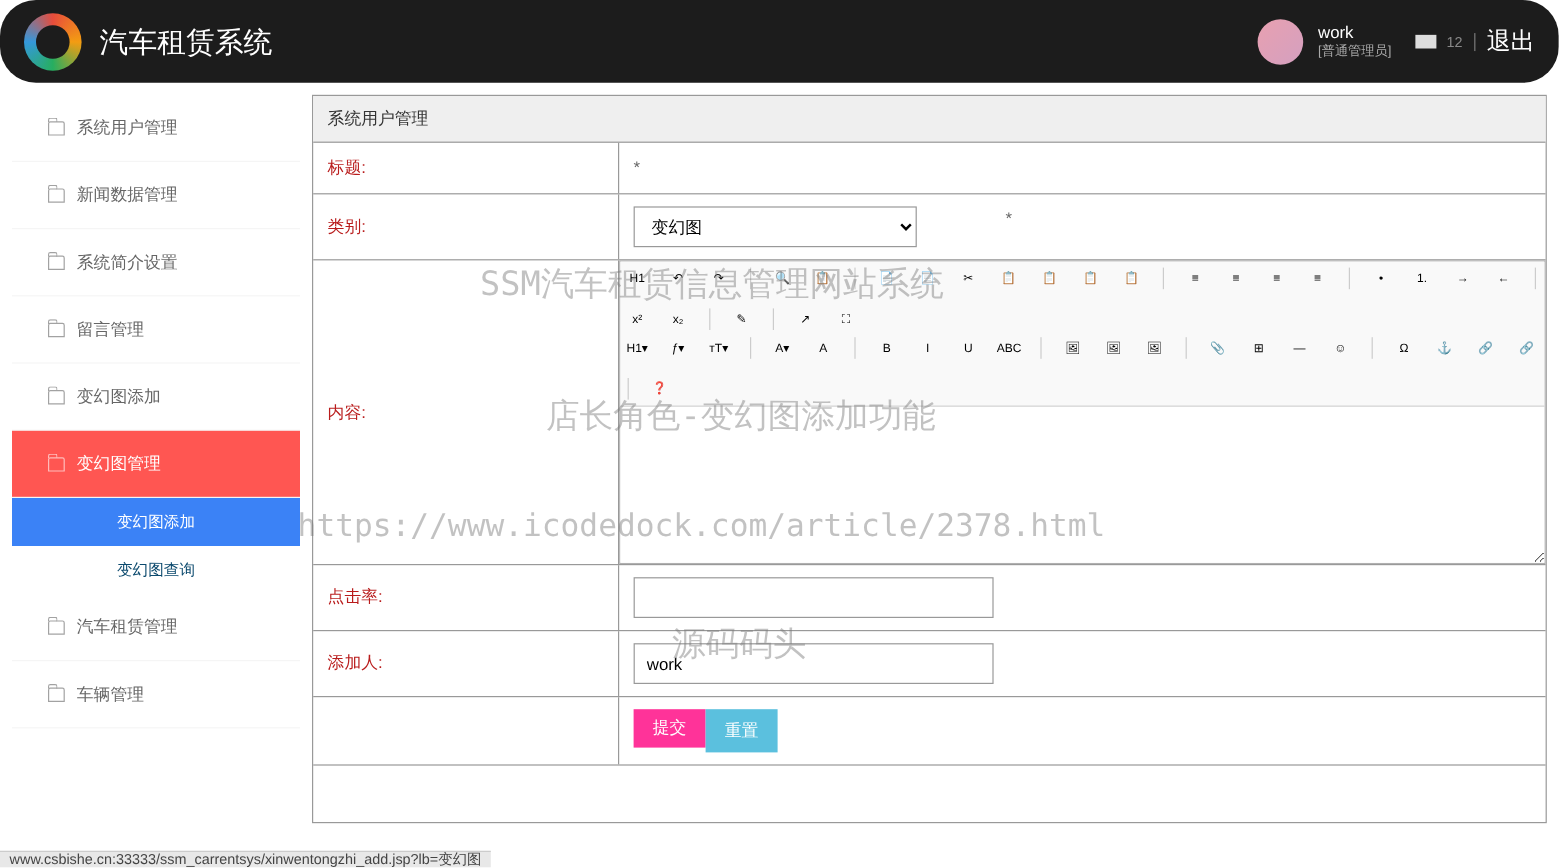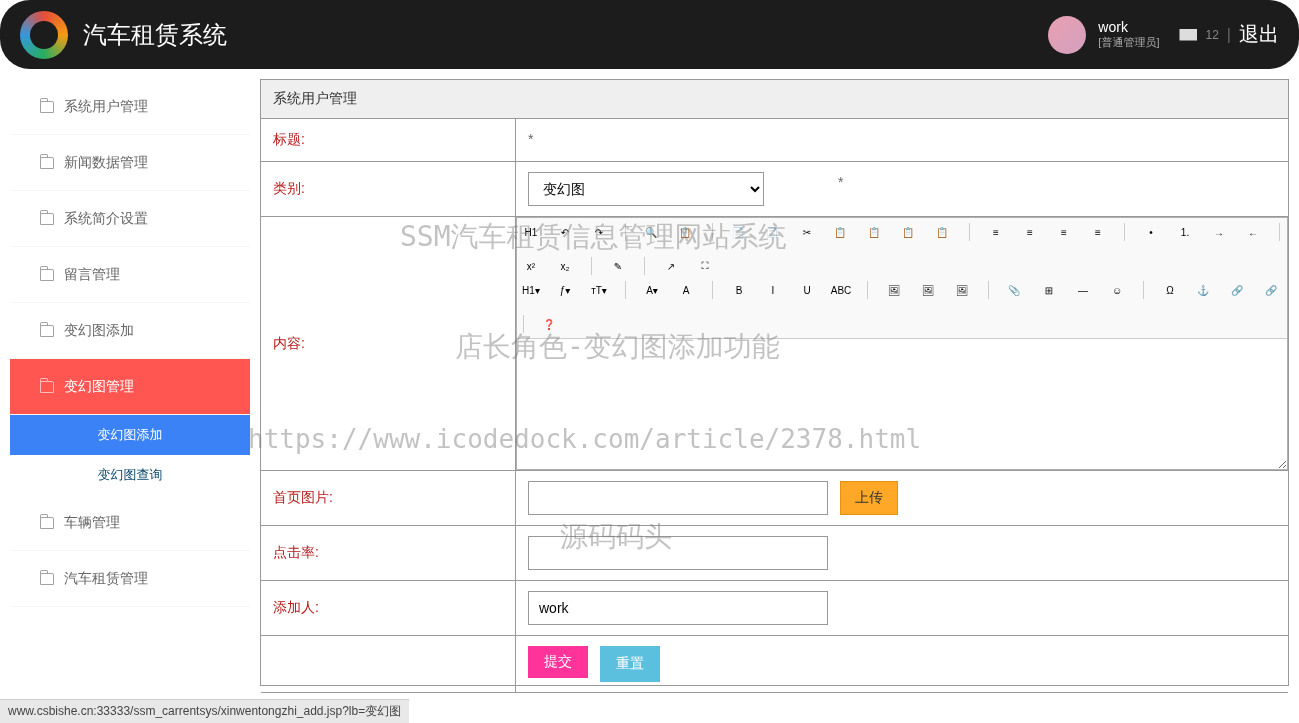--- a/index.html
+++ b/index.html
@@ -49,21 +49,21 @@
 .upload-btn { height:34px; padding:0 14px; background:#ffa726; border:1px solid #e89010; color:#333; font-size:14px; cursor:pointer; }
 .submit-btn { height:32px; padding:0 16px; background:#ff3399; border:none; color:#fff; font-size:14px; cursor:pointer; }
 .reset-btn { height:36px; padding:0 16px; background:#5bc0de; border:none; color:#fff; font-size:14px; cursor:pointer; }
 
 .watermark { position:absolute; font-size:28px; color:rgba(120,120,120,0.45); font-family:monospace; pointer-events:none; white-space:nowrap; }
 .wm1 { top:218px; left:400px; }
 .wm2 { top:328px; left:455px; }
 .wm3 { top:424px; left:248px; font-size:26px; }
 .wm4 { top:518px; left:560px; }
 
-.statusbar { position:absolute; bottom:0; left:0; height:24px; background:#e8e8e8; border-top:1px solid #ccc; padding:2px 8px; font-size:12px; color:#444; display:flex; align-items:center; }
+.statusbar { position:absolute; bottom:0; left:0; height:14px; background:#e8e8e8; border-top:1px solid #ccc; padding:2px 8px; font-size:12px; color:#444; display:flex; align-items:center; }
 </style>
 </head>
 <body>
 
 <div class="header">
   <div class="logo"></div>
   <div class="title">汽车租赁系统</div>
   <div class="user-box">
     <div class="avatar"></div>
     <div class="user-info">
@@ -102,25 +102,25 @@
         <span>变幻图添加</span>
       </div>
     <div class="menu-item active">
         <span class="folder-icon"></span>
         <span>变幻图管理</span>
       </div>
     <div class="sub-item active">变幻图添加</div>
     <div class="sub-item">变幻图查询</div>
     <div class="menu-item">
         <span class="folder-icon"></span>
+        <span>汽车租赁管理</span>
+      </div>
+    <div class="menu-item">
+        <span class="folder-icon"></span>
         <span>车辆管理</span>
-      </div>
-    <div class="menu-item">
-        <span class="folder-icon"></span>
-        <span>汽车租赁管理</span>
       </div>
   </div>
 
   <div class="main">
     <div class="form-header">系统用户管理</div>
 
     <div class="form-row">
       <div class="form-label">标题:</div>
       <div class="form-value">
         <span class="asterisk">*</span>
@@ -204,45 +204,38 @@
                 <span class="tool-btn">🔗</span>
                 <span class="tool-sep"></span>
                 <span class="tool-btn">❓</span>
               </div>
           </div>
           <div class="editor-body" contenteditable="true" style=""></div>
         </div>
       </div>
     </div>
 
-    <div class="form-row">
-      <div class="form-label">首页图片:</div>
-      <div class="form-value">
-        <input class="small-input" style="">
-        <button class="upload-btn">上传</button>
-      </div>
-    </div>
 
     <div class="form-row">
       <div class="form-label">点击率:</div>
       <div class="form-value">
         <input class="small-input" style="">
       </div>
     </div>
 
     <div class="form-row">
       <div class="form-label">添加人:</div>
       <div class="form-value">
         <input class="small-input readonly" readonly="" value="work" style="">
       </div>
     </div>
 
     <div class="form-row">
       <div class="form-label"></div>
-      <div class="form-value" style="gap:12px">
+      <div class="form-value" style="gap:0">
         <button class="submit-btn">提交</button>
         <button class="reset-btn">重置</button>
       </div>
     </div>
   </div>
 </div>
 
 <div class="watermark wm1">SSM汽车租赁信息管理网站系统</div>
 <div class="watermark wm2">店长角色-变幻图添加功能</div>
 <div class="watermark wm3">https://www.icodedock.com/article/2378.html</div>

